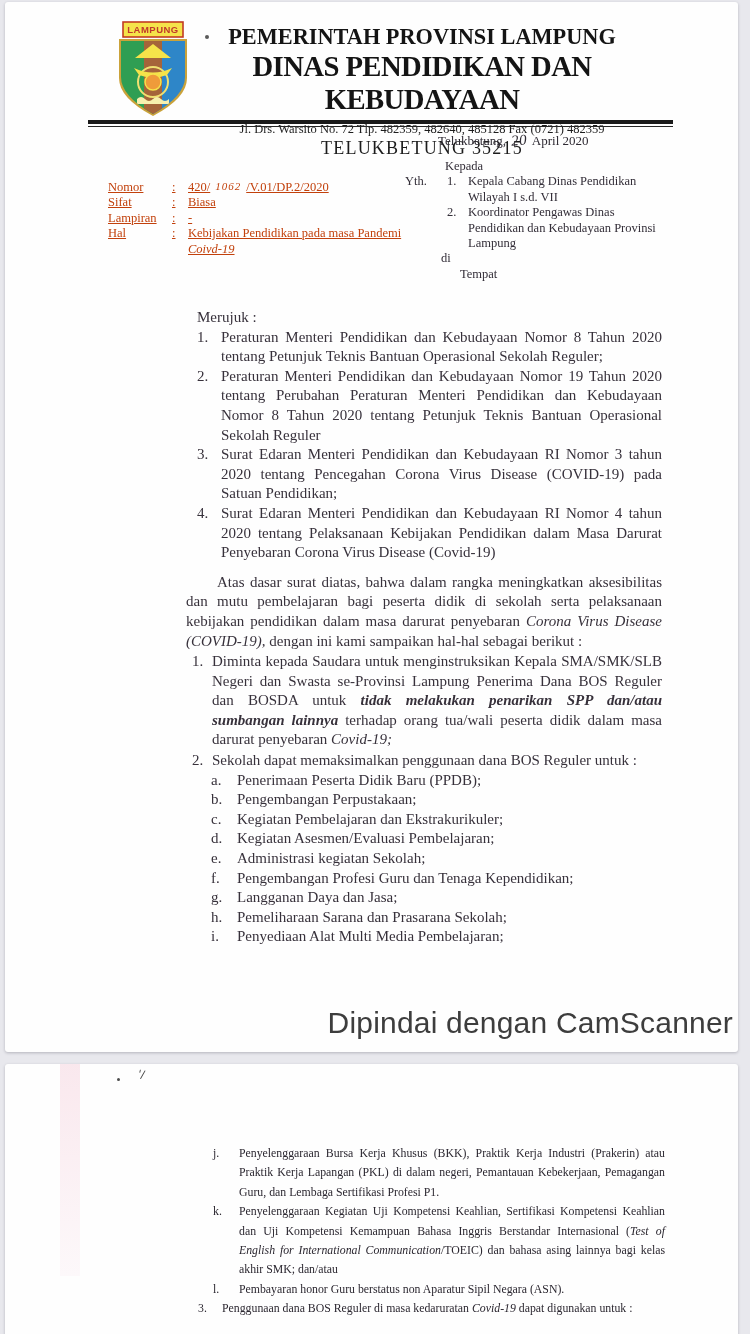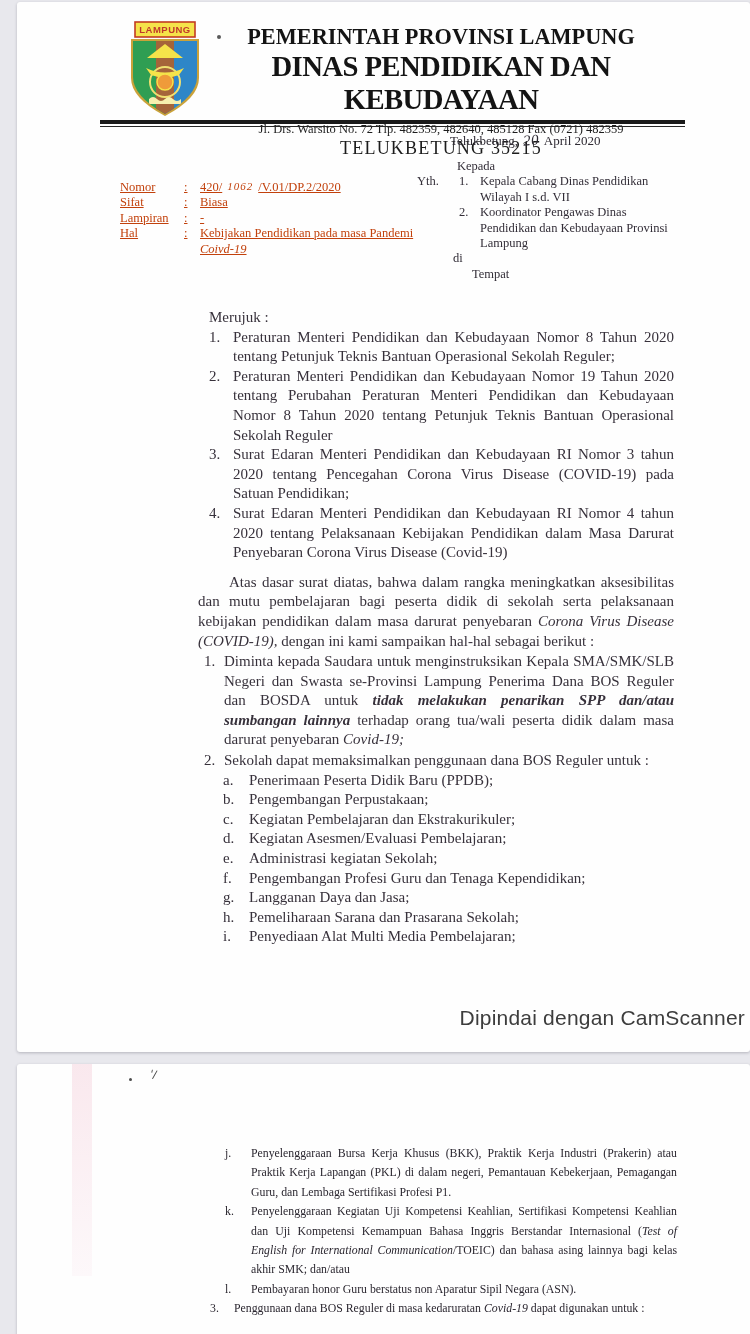--- a/index.html
+++ b/index.html
@@ -4,29 +4,28 @@
 <style>
   html,body{margin:0;padding:0;}
   body{
     width:750px;height:1334px;position:relative;overflow:hidden;
     background:#e8e8ed;
     font-family:"Liberation Serif",serif;
   }
   .page{
     position:absolute;background:#fefefe;border-radius:3px;
     box-shadow:0 1px 3px rgba(50,50,70,.28);
-    margin-left:12px;
   }
   #page1{left:5px;top:2px;width:733px;height:1050px;}
   #page2{left:5px;top:1064px;width:733px;height:290px;}
 
   
   .logo{position:absolute;left:107px;top:18px;width:82px;height:100px;}
   .letterhead-text{
-    position:absolute;left:184px;top:22px;width:480px;text-align:center;
+    position:absolute;left:177px;top:22px;width:480px;text-align:center;
     color:#141414;font-family:"Liberation Serif",serif;
   }
   .org1{font-size:23px;font-weight:600;letter-spacing:0;transform:scaleX(.97);transform-origin:center;}
   .org2{font-size:29px;font-weight:700;letter-spacing:-.6px;margin-top:0;transform:scaleX(.99);transform-origin:center;}
   .addr{font-size:12.5px;margin-top:6px;color:#1c1c1c;}
   .city{font-size:18px;margin-top:1px;letter-spacing:1.2px;color:#1c1c1c;}
   .rule{
     position:absolute;left:83px;top:118px;width:585px;height:2px;
     border-top:4px solid #1a1a1a;border-bottom:1.5px solid #262626;
   }
@@ -71,21 +70,21 @@
   .s-item{display:flex;}
   .s-letter{flex:0 0 26px;}
   .s-text{flex:1;}
 
   .bi{font-weight:700;font-style:italic;}
   .it{font-style:italic;}
 
   .watermark{
     position:absolute;right:5px;top:1004px;
     font-family:"Liberation Sans","DejaVu Sans",sans-serif;
-    font-size:21px;color:#3d3d3d;letter-spacing:.2px;
+    font-size:30px;color:#3d3d3d;letter-spacing:.2px;
   }
 
   
   .pink-strip{
     position:absolute;left:55px;top:0;width:20px;height:212px;
     background:linear-gradient(180deg,rgba(242,196,210,.38),rgba(244,206,222,.12));
   }
   .mark1{position:absolute;left:112px;top:14px;width:3px;height:3px;border-radius:50%;background:#4c4c4c;}
   .mark2{position:absolute;left:133px;top:4px;font-size:11px;color:#444;transform:rotate(12deg);font-family:"DejaVu Serif",serif;}
   .body2{

